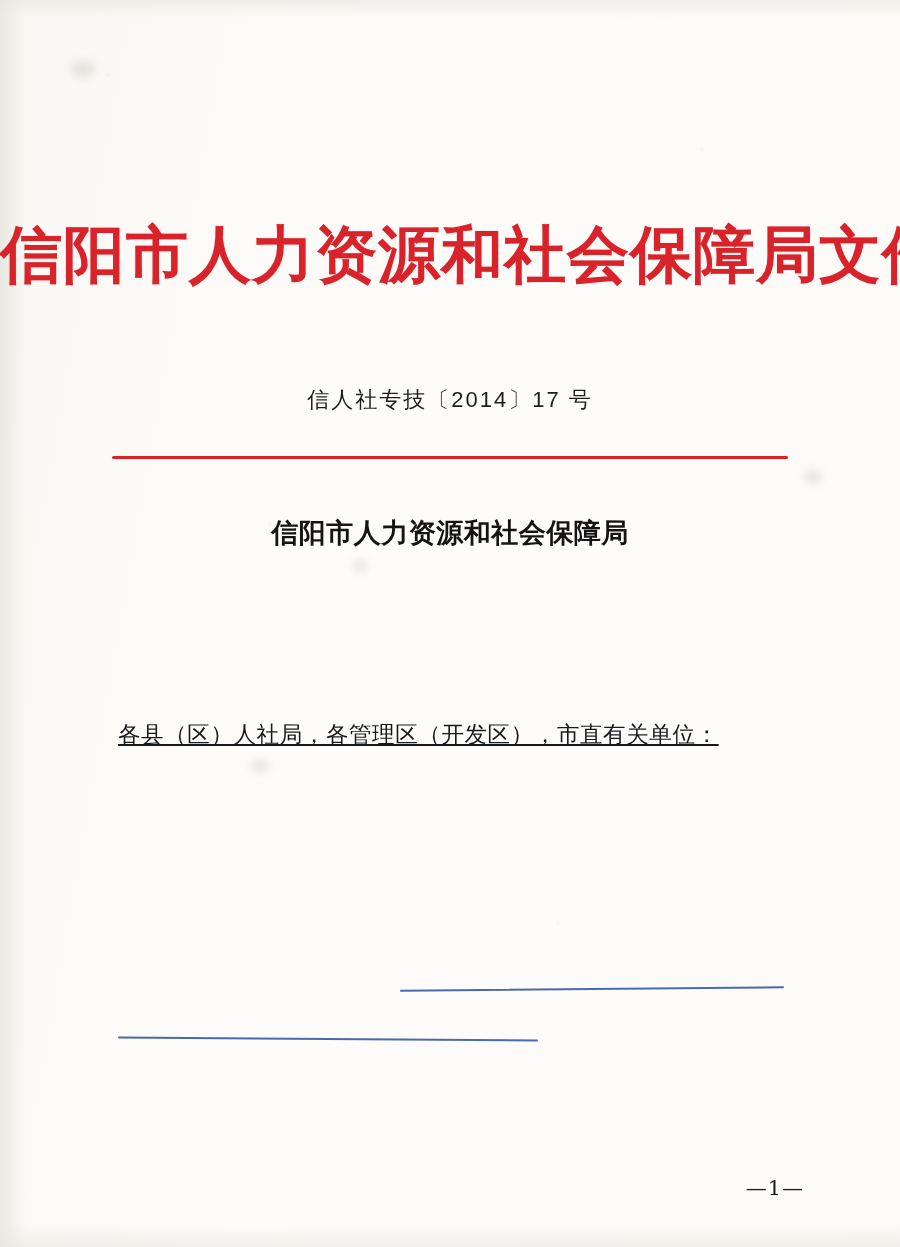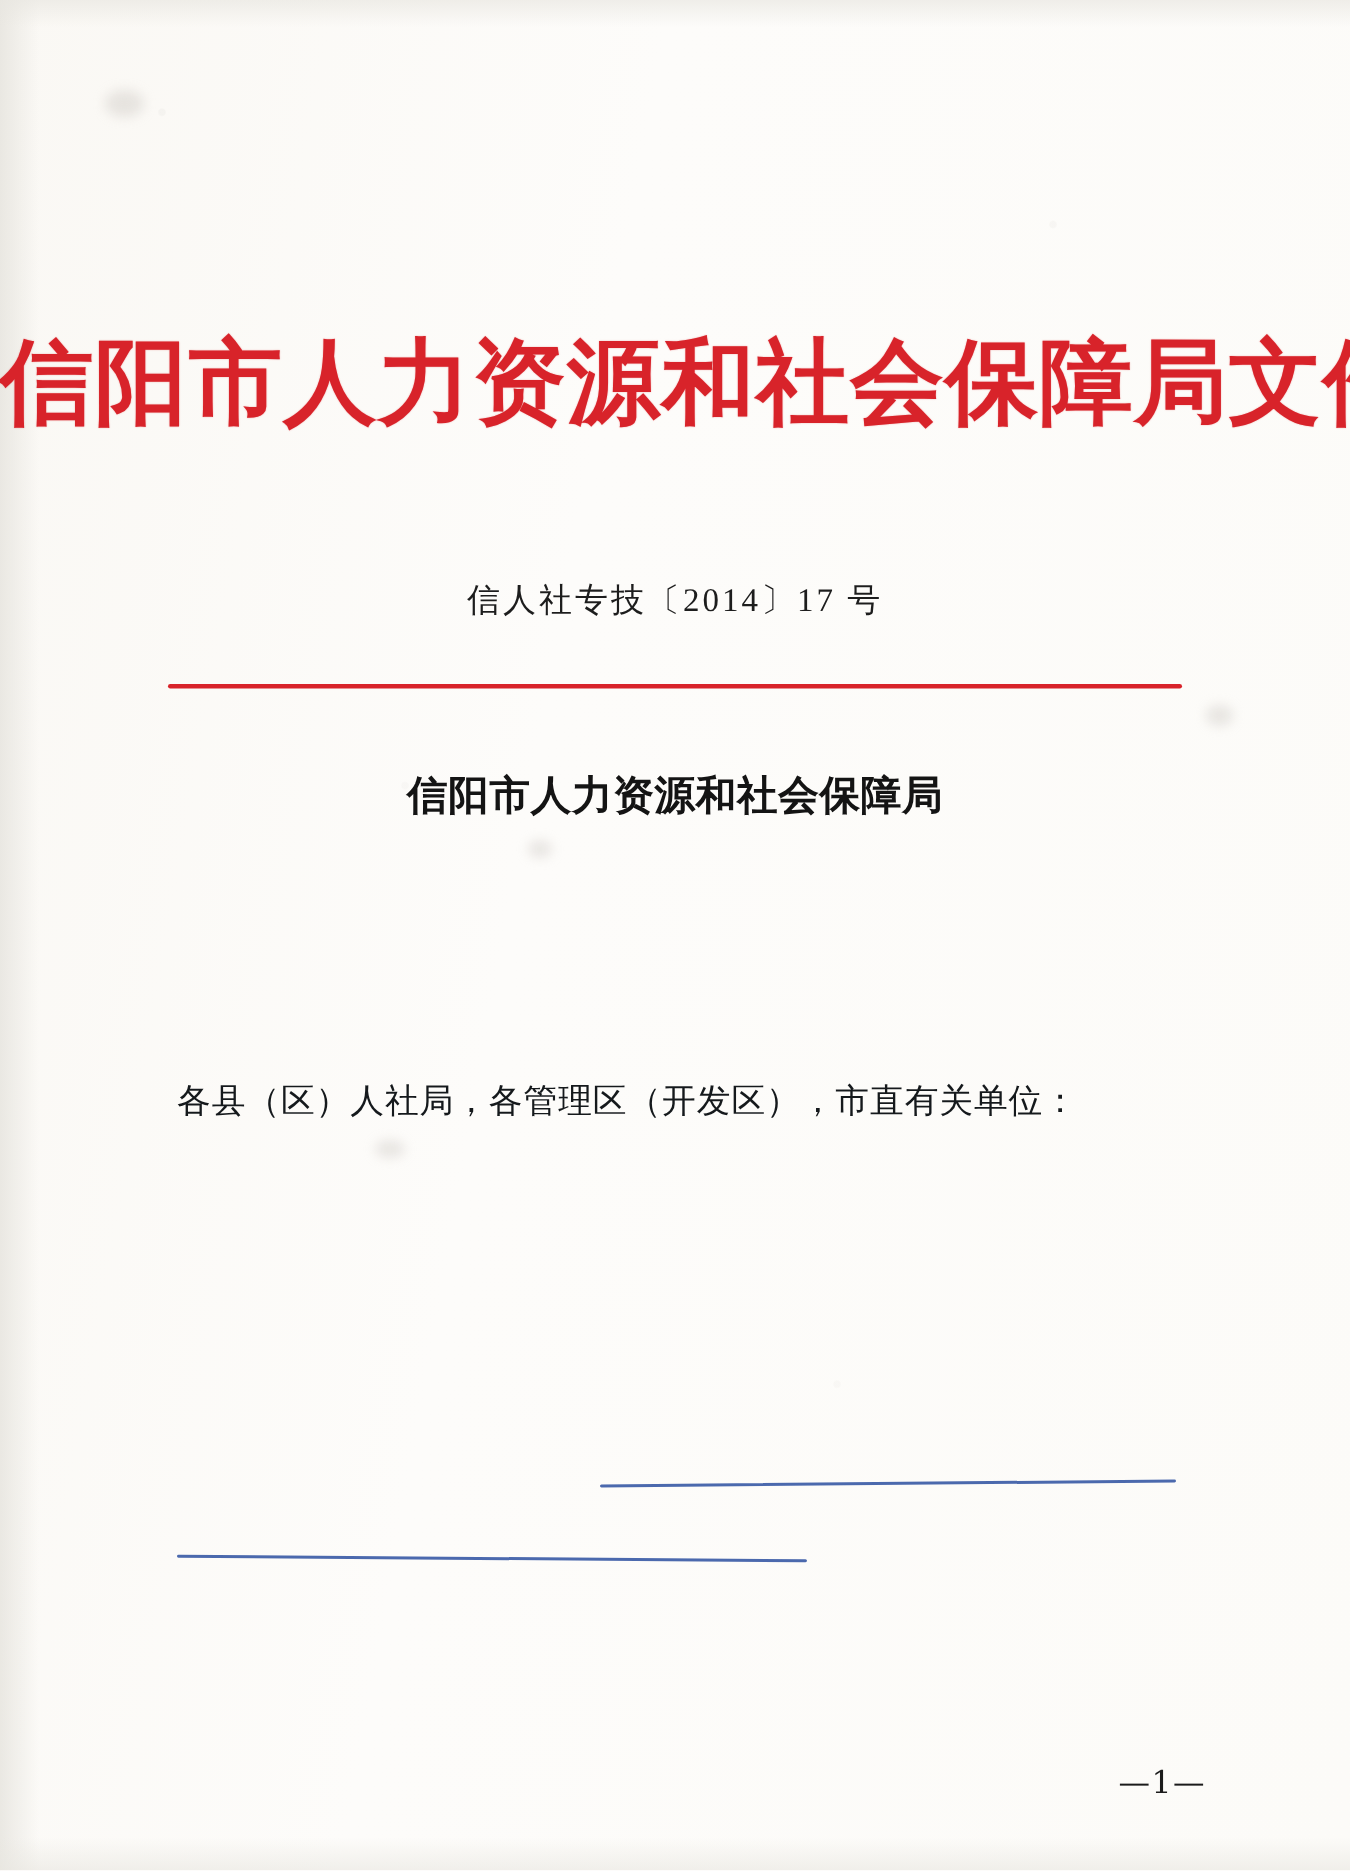--- a/index.html
+++ b/index.html
@@ -77,21 +77,21 @@
     text-shadow: 0 0 1px rgba(216,35,42,0.45);
     white-space: nowrap;
   }
 
   .doc-number {
     position: absolute;
     left: 0;
     right: 0;
     top: 385px;
     text-align: center;
-    font-family: Liberation Serif, serif;
+    font-family: Liberation Sans, sans-serif;
     font-size: 22px;
     color: #1d1d1d;
     letter-spacing: 2px;
   }
 
   .red-rule {
     position: absolute;
     left: 112px;
     width: 676px;
     top: 456px;
@@ -100,41 +100,42 @@
     border-radius: 2px;
   }
 
   
   .title-block {
     position: absolute;
     left: 100px;
     width: 700px;
     top: 512px;
     text-align: center;
-    font-family: Liberation Mono, monospace;
+    font-family: Liberation Sans, sans-serif;
     font-weight: 700;
     font-size: 27px;
     line-height: 1.62;
     color: #141414;
     letter-spacing: 0.5px;
   }
   .title-line { display: block; white-space: nowrap; }
 
   
   .body-block {
     position: absolute;
     left: 118px;
     width: 666px;
     top: 712px;
     font-family: "DejaVu Serif", "Liberation Serif", serif;
     font-size: 22.5px;
     line-height: 2.04;
     color: #15191c;
     letter-spacing: 0.6px;
     text-align: justify;
+    text-decoration: underline;
   }
   .addressee { text-indent: 0; }
   .para { text-indent: 2em; }
 
   .contact-block {
     position: absolute;
     left: 118px;
     width: 666px;
     top: 1085px;
     font-family: "DejaVu Serif", "Liberation Serif", serif;

